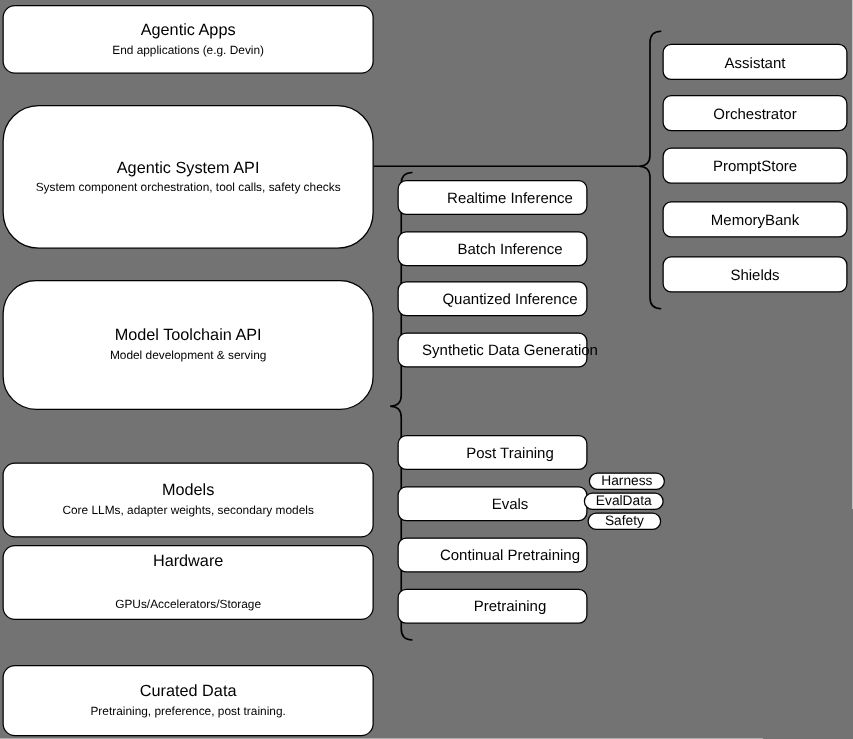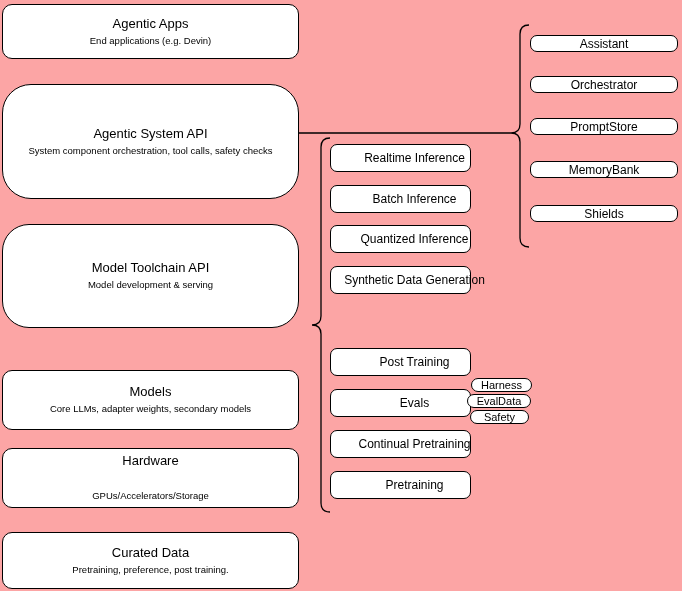--- a/index.html
+++ b/index.html
@@ -5,21 +5,21 @@
   html, body {
     margin: 0;
     padding: 0;
     background: #ffffff;
     font-family: "Liberation Sans", "DejaVu Sans", sans-serif;
   }
   #stage {
     position: relative;
     width: 682px;
     height: 591px;
-    background: #fca5a5;
+    background: #737373;
     overflow: hidden;
   }
   #connector-layer {
     position: absolute;
     left: 0; top: 0;
     width: 682px; height: 591px;
     z-index: 0;
   }
   .big-node {
     position: absolute;
@@ -54,22 +54,22 @@
     background: #ffffff;
     display: flex;
     align-items: center;
     justify-content: center;
     font-size: 12px;
     color: #000000;
     text-align: center;
     z-index: 1;
     white-space: nowrap;
   }
-  .mid-item { left: 330px; width: 141px; height: 28px; padding-left: 28px; }
-  .right-item { left: 530px; width: 148px; height: 17px; }
+  .mid-item { left: 318px; width: 152px; height: 28px; padding-left: 28px; }
+  .right-item { left: 530px; width: 148px; height: 29px; }
   .tag-pill {
     position: absolute;
     box-sizing: border-box;
     border: 1.3px solid #000000;
     border-radius: 8px;
     background: #ffffff;
     display: flex;
     align-items: center;
     justify-content: center;
     font-size: 11px;
@@ -102,21 +102,21 @@
   <div class="big-node" style="top:224px; height:104px; border-radius:27px;">
     <span class="node-title">Model Toolchain API</span>
     <span class="node-subtitle">Model development &amp; serving</span>
   </div>
 
   <div class="big-node" style="top:370px; height:60px; border-radius:10px;">
     <span class="node-title">Models</span>
     <span class="node-subtitle">Core LLMs, adapter weights, secondary models</span>
   </div>
 
-  <div class="big-node" style="top:448px; height:60px; border-radius:10px;gap:23px;">
+  <div class="big-node" style="top:436px; height:60px; border-radius:10px;gap:23px;">
     <span class="node-title">Hardware</span>
     <span class="node-subtitle">GPUs/Accelerators/Storage</span>
   </div>
 
   <div class="big-node" style="top:532px; height:57px; border-radius:10px;">
     <span class="node-title">Curated Data</span>
     <span class="node-subtitle">Pretraining, preference, post training.</span>
   </div>
 
   <div class="small-node mid-item" style="top:144px;">Realtime Inference</div>

